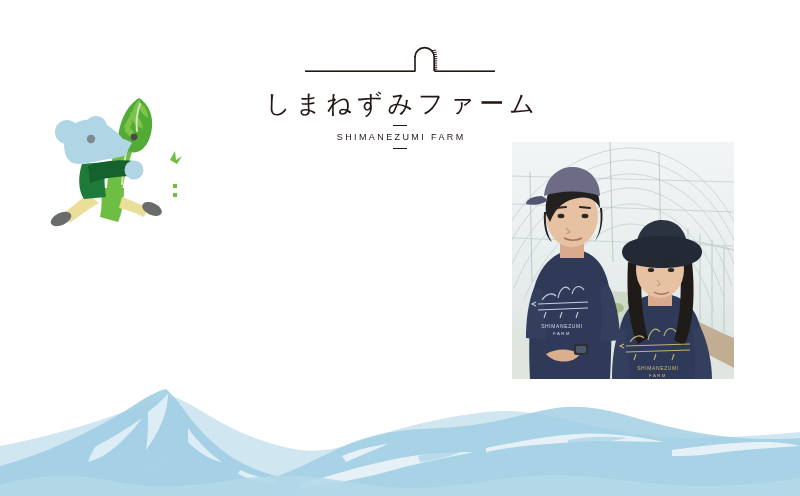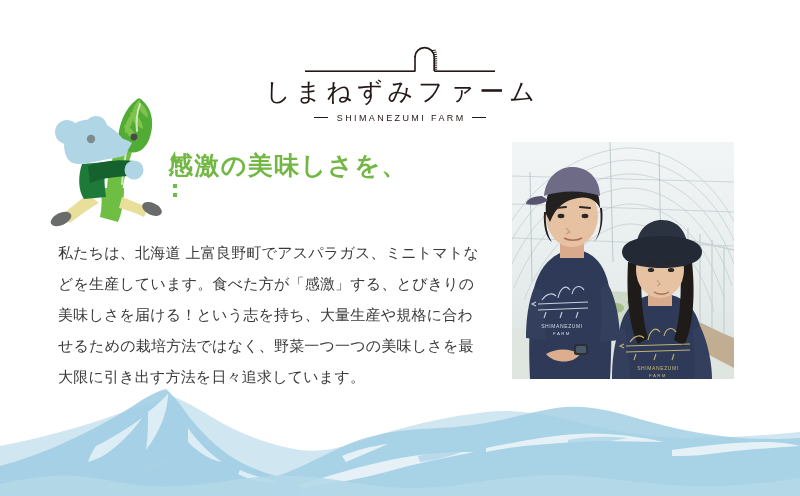--- a/index.html
+++ b/index.html
@@ -28,35 +28,37 @@
     left: 260px;
     top: 42px;
     width: 280px;
     text-align: center;
   }
   .logo-mark {
     display: block;
     margin: 0 auto;
   }
   .logo-jp {
+    margin-top: 12px;
     font-size: 25px;
     letter-spacing: 5px;
     color: #231815;
     font-weight: 500;
     line-height: 1.1;
     font-family: "DejaVu Sans", "Liberation Sans", sans-serif;
     white-space: nowrap;
     text-indent: 5px;
   }
   .logo-en-wrap {
     margin-top: 7px;
     display: flex;
     align-items: center;
     justify-content: center;
     gap: 6px;
+    flex-direction: column;
   }
   .logo-rule {
     display: block;
     width: 14px;
     height: 1px;
     background: #231815;
   }
   .logo-en {
     font-size: 9px;
     letter-spacing: 2.4px;
@@ -218,26 +220,22 @@
 
       <g fill="#6fbe44">
         <path d="M126 76 l5 -9 l1 9 l6 -4 l-5 8 z"></path>
         <rect x="129" y="100" width="4" height="4"></rect>
         <rect x="129" y="109" width="4" height="4"></rect>
       </g>
     </svg>
   </div>
 
   <div class="headline">
-    <span>感激の美味しさを、</span>
   </div>
 
-  <div class="body-copy">
-    <p>私たちは、北海道 上富良野町でアスパラガス、ミニトマトなどを生産しています。食べた方が「感激」する、とびきりの美味しさを届ける！という志を持ち、大量生産や規格に合わせるための栽培方法ではなく、野菜一つ一つの美味しさを最大限に引き出す方法を日々追求しています。</p>
-  </div>
 
   <div class="photo">
     <svg width="222" height="237" viewBox="0 0 222 237">
       <defs>
         <linearGradient id="skyG" x1="0" y1="0" x2="0" y2="1">
           <stop offset="0%" stop-color="#f2f5f6"></stop>
           <stop offset="60%" stop-color="#e6ecec"></stop>
           <stop offset="100%" stop-color="#d8e2de"></stop>
         </linearGradient>
         <clipPath id="frameClip">

